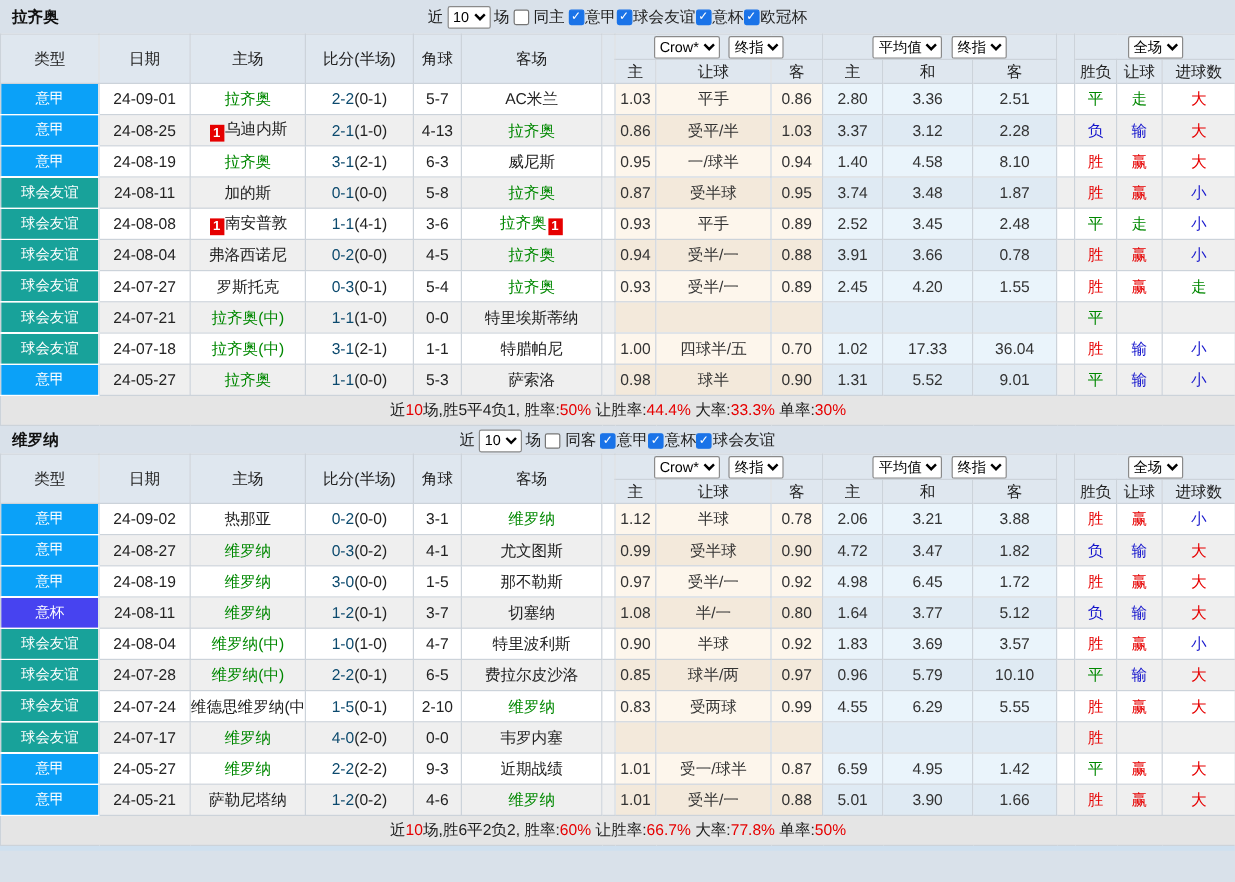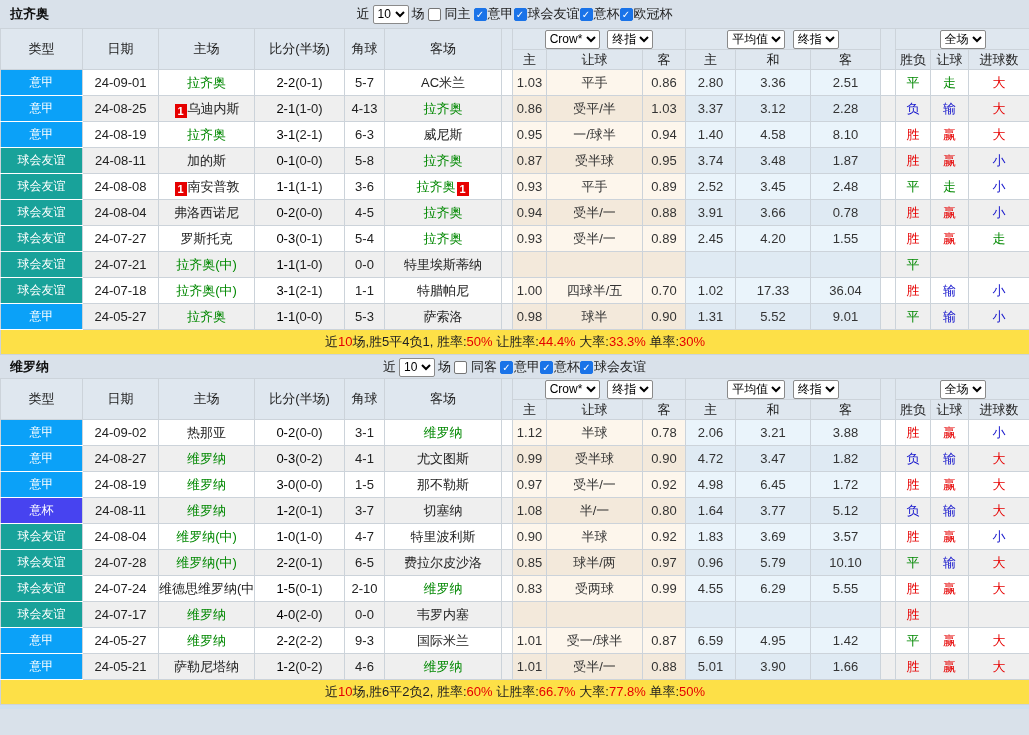--- a/index.html
+++ b/index.html
@@ -35,25 +35,25 @@
   .hrow2 th{height:19px;}
   .dd-cell select{font-size:12px;height:19px;border:1px solid #8a8a8a;background:#fff;border-radius:2px;padding:0;margin:0 2px;}
   td{height:25px;font-size:13px;color:#222;}
   td.alt{background:#efefef;}
   td.cream{background:#fdf6ec;color:#333;}
   td.cream.alt{background:#f3e9db;}
   td.blue{background:#eaf4fb;color:#333;}
   td.blue.alt{background:#dfeaf3;}
   td.type-cell{color:#fff;font-size:12px;border-top-color:#fff;border-bottom-color:#fff;}
   .green{color:#008800;}
-  .score-main{color:#000000;text-align:right;}
+  .score-main{color:#0c4a6e;text-align:right;}
   .half{color:#222;}
   .badge{display:inline-block;background:#e60000;color:#fff;font-size:11px;font-weight:bold;
          width:12px;height:14px;line-height:14px;vertical-align:-2px;margin:0 1px;}
-  .summary-row td{background:#fde047;height:24px;font-size:13px;}
+  .summary-row td{background:#e5e5e5;height:24px;font-size:13px;}
   .red{color:#e60000;}
   .section-gap{height:1px;}
   .bottom-strip{height:4px;background:#cfe0ef;}
 </style>
 </head>
 <body>
 
 <div class="page">
 
 
@@ -218,21 +218,21 @@
             <td class="blue alt">1.87</td>
             <td class="main alt"></td>
             <td class="main alt" style="color: rgb(230, 0, 0);">胜</td>
             <td class="main alt" style="color: rgb(230, 0, 0);">赢</td>
             <td class="main alt" style="color: rgb(20, 20, 204);">小</td>
           </tr>
           <tr>
             <td class="type-cell" style="background: rgb(24, 162, 154);">球会友谊</td>
             <td class="main">24-08-08</td>
             <td class="main"><span class="badge">1</span><span>南安普敦</span></td>
-            <td class="main"><span class="score-main">1-1</span><span class="half">(1-1)</span></td>
+            <td class="main"><span class="score-main">1-1</span><span class="half">(4-1)</span></td>
             <td class="main">3-6</td>
             <td class="main"><span class="green">拉齐奥</span><span class="badge">1</span></td>
             <td class="main"></td>
             <td class="cream">0.93</td>
             <td class="cream">平手</td>
             <td class="cream">0.89</td>
             <td class="blue">2.52</td>
             <td class="blue">3.45</td>
             <td class="blue">2.48</td>
             <td class="main"></td>
@@ -581,21 +581,21 @@
             <td class="main alt" style="color: rgb(230, 0, 0);">胜</td>
             <td class="main alt"></td>
             <td class="main alt"></td>
           </tr>
           <tr>
             <td class="type-cell" style="background: rgb(11, 161, 248);">意甲</td>
             <td class="main">24-05-27</td>
             <td class="main"><span class="green">维罗纳</span></td>
             <td class="main"><span class="score-main">2-2</span><span class="half">(2-2)</span></td>
             <td class="main">9-3</td>
-            <td class="main"><span>国际米兰</span></td>
+            <td class="main"><span>近期战绩</span></td>
             <td class="main"></td>
             <td class="cream">1.01</td>
             <td class="cream">受一/球半</td>
             <td class="cream">0.87</td>
             <td class="blue">6.59</td>
             <td class="blue">4.95</td>
             <td class="blue">1.42</td>
             <td class="main"></td>
             <td class="main" style="color: rgb(0, 136, 0);">平</td>
             <td class="main" style="color: rgb(230, 0, 0);">赢</td>

